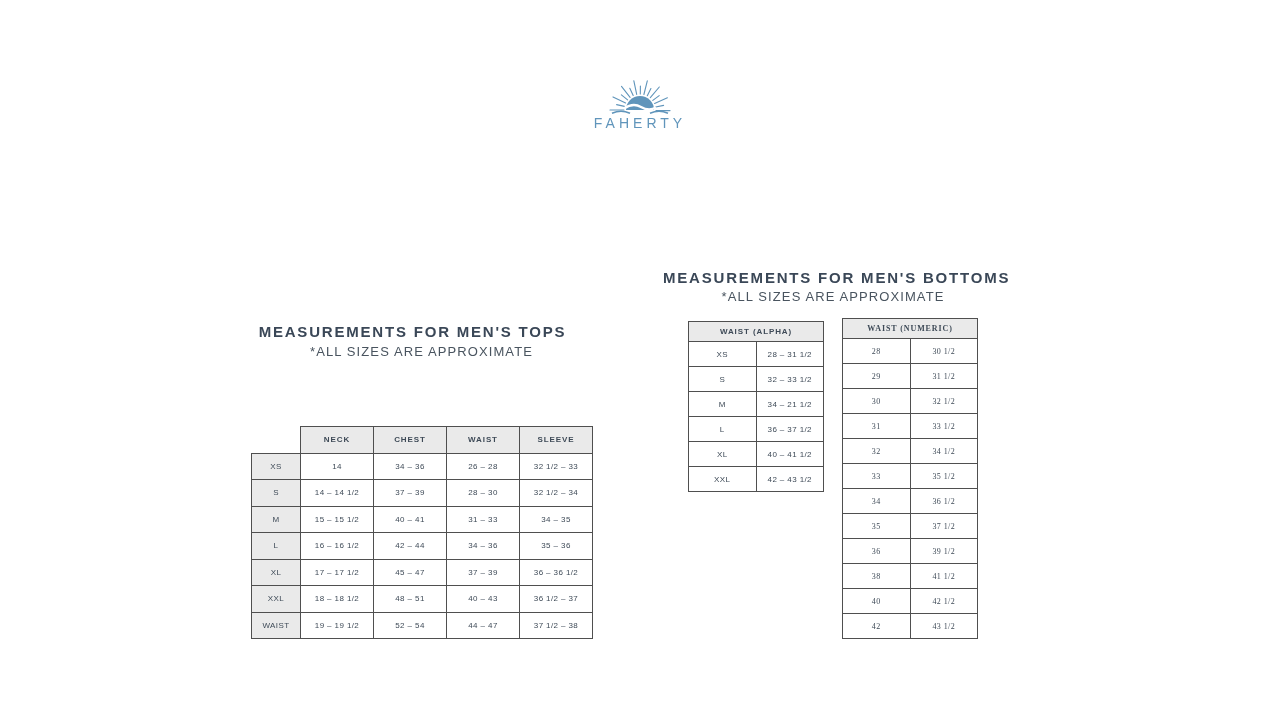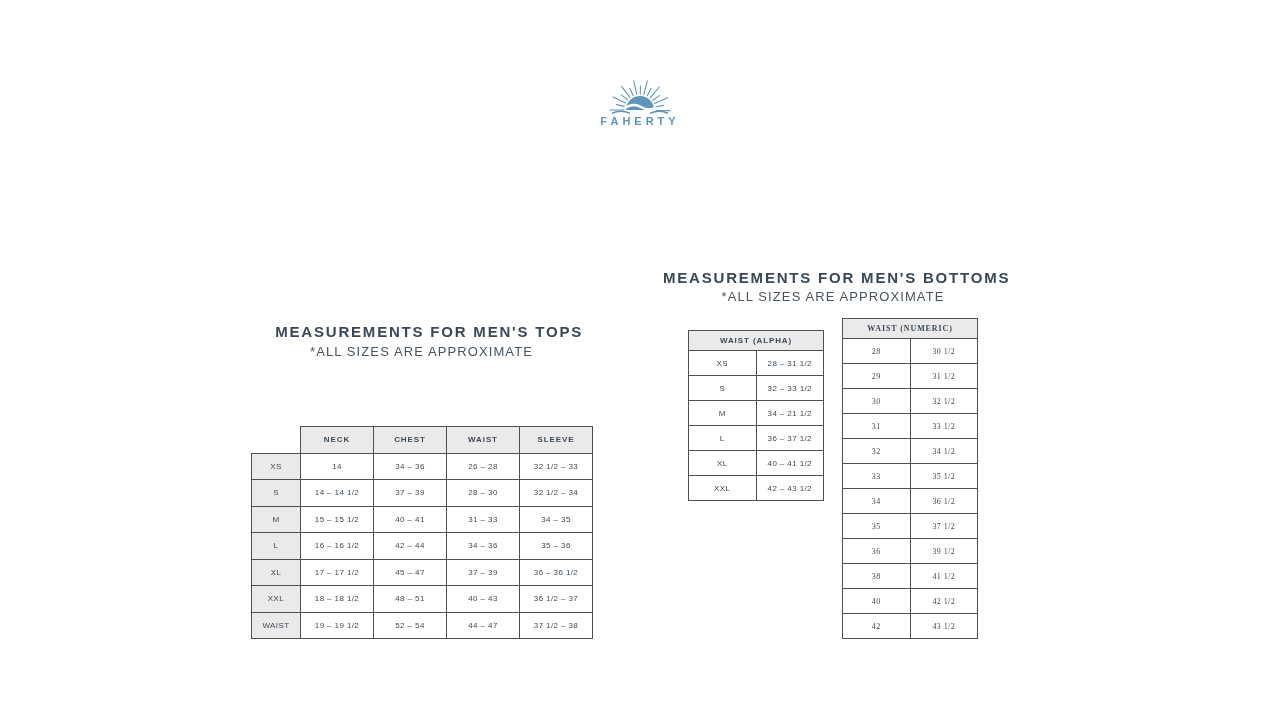--- a/index.html
+++ b/index.html
@@ -4,26 +4,26 @@
 <style>
   html,body{margin:0;padding:0;background:#ffffff;}
   .canvas{
     position:relative;width:1280px;height:720px;background:#ffffff;
     font-family:"Liberation Sans",sans-serif;color:#3e4a57;overflow:hidden;
   }
   
   .logo{position:absolute;left:588px;top:70px;width:104px;text-align:center;}
   .logo svg{display:block;margin:0 auto;}
   .logo-text{
-    margin-top:1px;font-size:11px;font-weight:700;letter-spacing:4px;
+    margin-top:1px;font-size:14px;font-weight:400;letter-spacing:4px;
     color:#6095bb;white-space:nowrap;
   }
   
   .sec-title{
-    position:absolute;text-align:right;font-size:15px;font-weight:700;
+    position:absolute;text-align:center;font-size:15px;font-weight:700;
     letter-spacing:1.8px;color:#3a4757;white-space:nowrap;
   }
   .sec-sub{
     position:absolute;text-align:center;font-size:13px;font-weight:400;
     letter-spacing:1.1px;color:#49545f;white-space:nowrap;
   }
   .tops-title{left:242px;width:341px;top:323px;}
   .tops-sub{left:251px;width:341px;top:344px;}
   .bottoms-title{left:663px;width:340px;top:269px;}
   .bottoms-sub{left:663px;width:340px;top:289px;}
@@ -36,21 +36,21 @@
   }
   th{font-weight:700;letter-spacing:0.9px;}
   .shade{background:#eaeaea;}
   .corner{border:none;background:transparent;}
   
   .tops-table{left:251px;top:378px;width:341px;margin-top:48px;}
   .tops-table col.size-col{width:49px;}
   .tops-table col.meas-col{width:73px;}
   .tops-table tr{height:26.5px;}
   
-  .alpha-table{left:688px;top:330px;width:135px;}
+  .alpha-table{left:688px;top:321px;width:135px;}
   .numeric-table{left:842px;top:318px;width:135px;font-family:Liberation Serif, serif;}
   .alpha-table col,.numeric-table col{width:67.5px;}
   .alpha-table tr.hdr,.numeric-table tr.hdr{height:20px;}
   .alpha-table tr.row,.numeric-table tr.row{height:25px;}
 </style>
 </head>
 <body>
 
 <div class="canvas">
 

